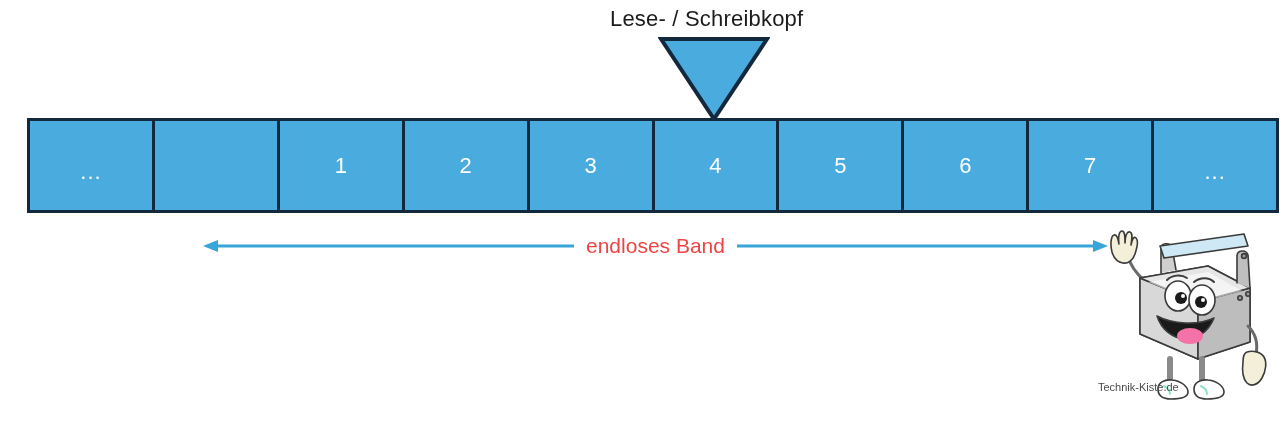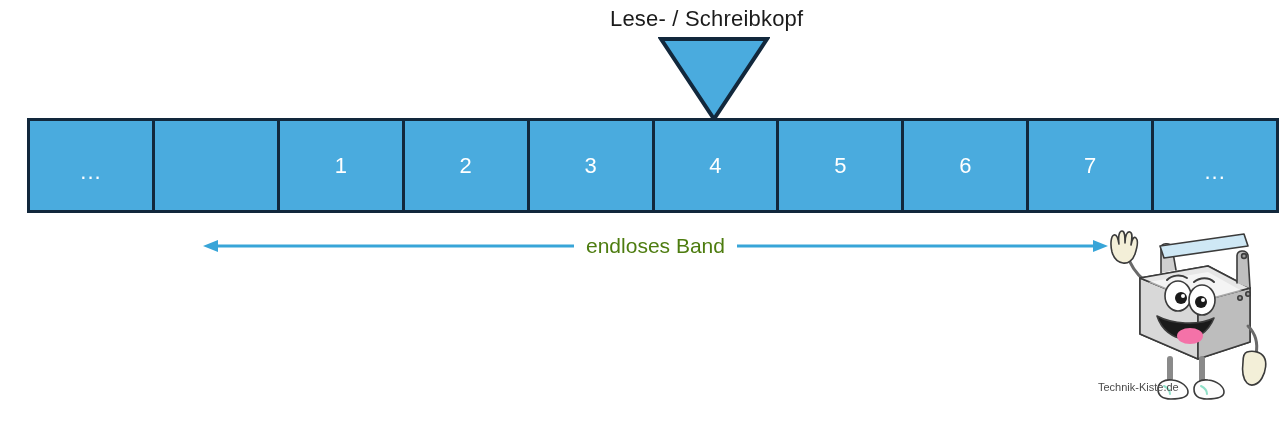--- a/index.html
+++ b/index.html
@@ -105,21 +105,21 @@
     width: 905px;
     height: 32px;
     display: flex;
     align-items: center;
     justify-content: center;
   }
   .band-caption span {
     background: #ffffff;
     padding: 0 12px;
     font-size: 21px;
-    color: #4d7c0f;
+    color: #ef4444;
     white-space: nowrap;
   }
 
   
   .mascot {
     position: absolute;
     left: 1085px;
     top: 226px;
     width: 190px;
     height: 180px;

